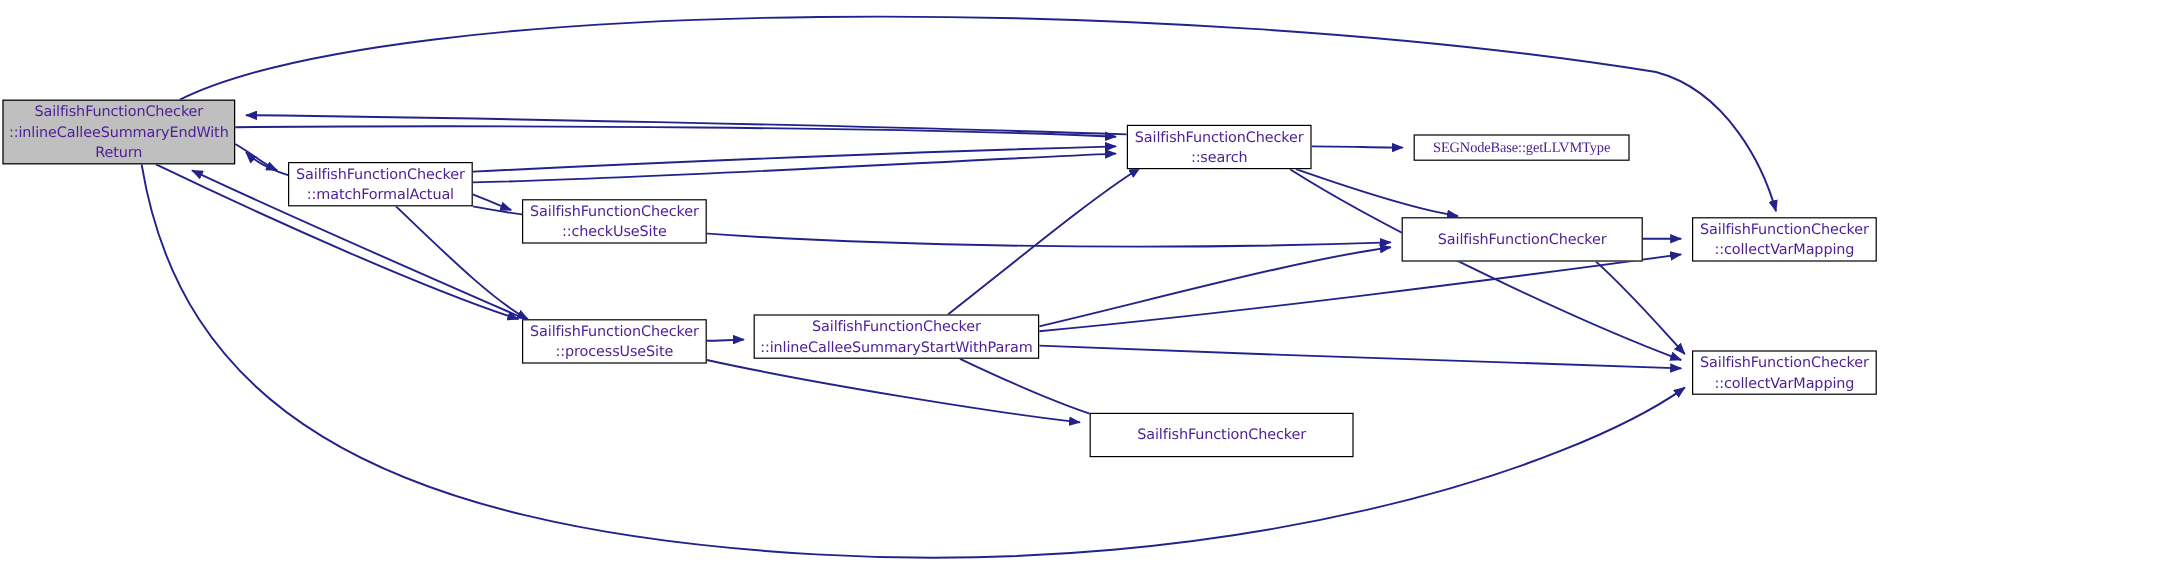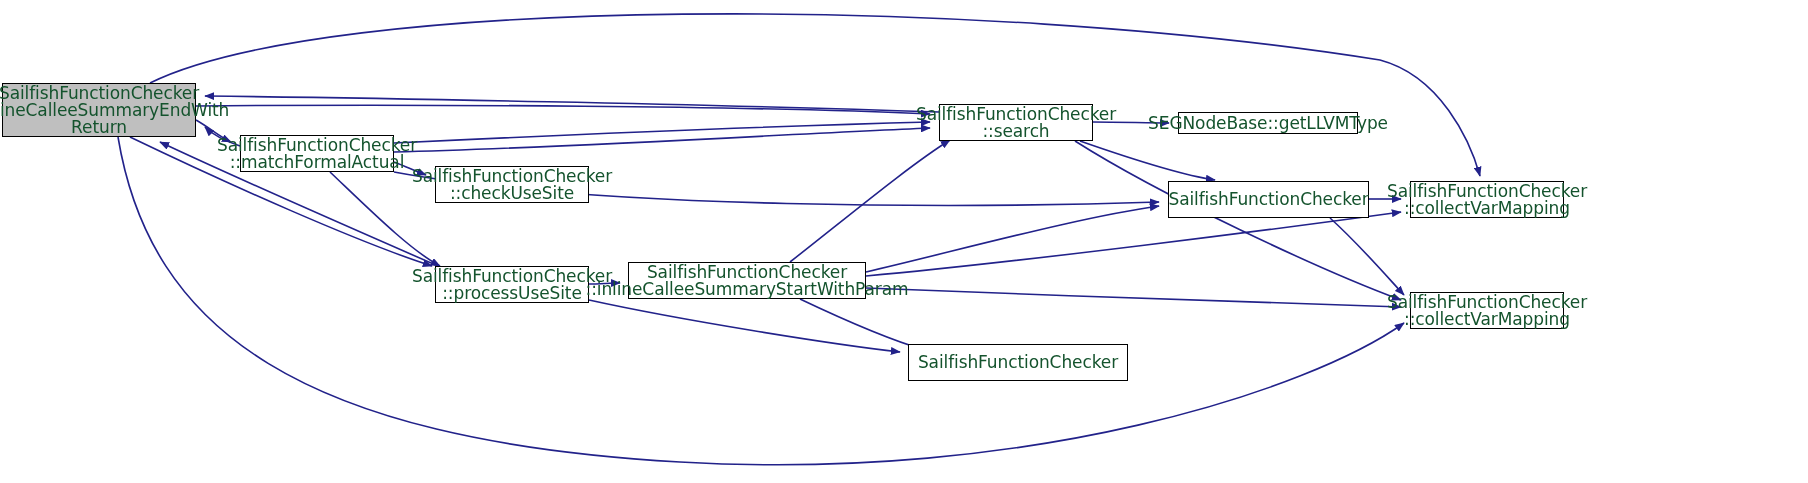--- a/index.html
+++ b/index.html
@@ -27,23 +27,23 @@
   .node {
     position: absolute;
     box-sizing: border-box;
     border: 1px solid #000000;
     background: #ffffff;
     display: flex;
     flex-direction: column;
     align-items: center;
     justify-content: center;
     text-align: center;
-    font-size: 17px;
+    font-size: 12px;
     line-height: 17px;
-    color: #14532d;
+    color: #4c1d95;
     letter-spacing: -0.1px;
     white-space: nowrap;
     z-index: 2;
   }
   .node.highlight {
     background: #bfbfbf;
   }
   .node .line {
     display: block;
   }
@@ -127,21 +127,21 @@
   <div class="node" style="left:435px; top:166px; width:154px; height:37px;">
     <span class="line">SailfishFunctionChecker</span>
     <span class="line">::checkUseSite</span>
   </div>
 
   <div class="node" style="left:939px; top:104px; width:154px; height:37px;">
     <span class="line">SailfishFunctionChecker</span>
     <span class="line">::search</span>
   </div>
 
-  <div class="node" style="left:1178px; top:112px; width:180px; height:22px;">
+  <div class="node" style="left:1178px; top:112px; width:180px; height:22px;font-family:Liberation Serif, serif;">
     <span class="line">SEGNodeBase::getLLVMType</span>
   </div>
 
   <div class="node" style="left:1168px; top:181px; width:201px; height:37px;">
     <span class="line">SailfishFunctionChecker</span>
   </div>
 
   <div class="node" style="left:1410px; top:181px; width:154px; height:37px;">
     <span class="line">SailfishFunctionChecker</span>
     <span class="line">::collectVarMapping</span>

